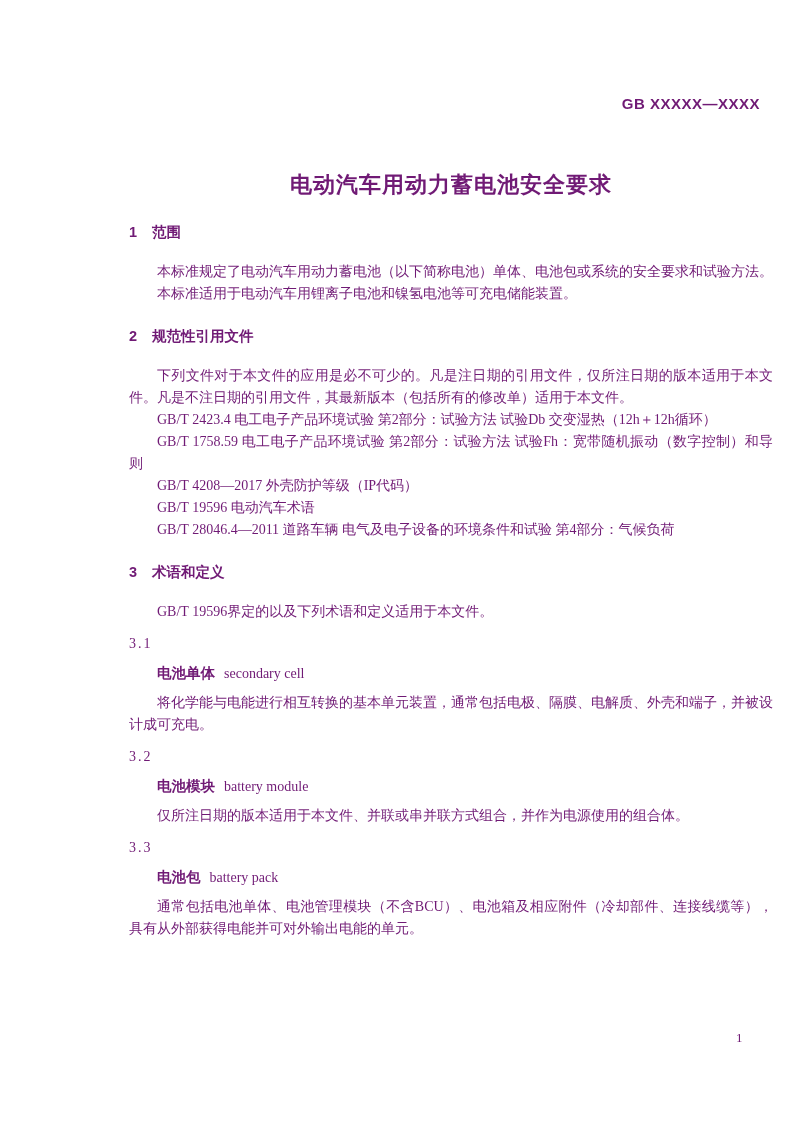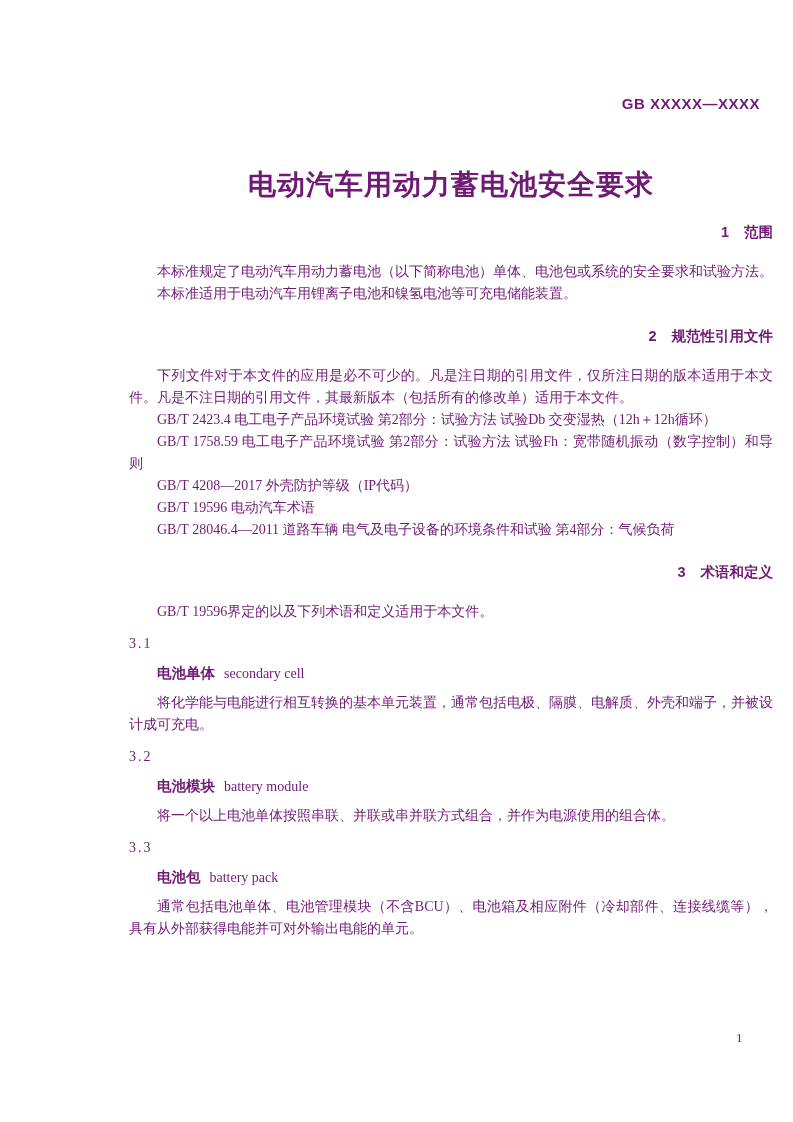--- a/index.html
+++ b/index.html
@@ -28,31 +28,30 @@
     position: absolute;
     left: 90px;
     top: 0;
     width: 644px;
   }
   .doc-title {
     margin: 171px 0 24px 0;
     text-align: center;
     font-family: "Liberation Sans", "DejaVu Sans", sans-serif;
     font-weight: bold;
-    font-size: 28px;
+    font-size: 22px;
     line-height: 27px;
     letter-spacing: 1px;
   }
   .clause-heading {
     margin: 21px 0 19px 0;
     font-family: "Liberation Sans", "DejaVu Sans", sans-serif;
     font-weight: bold;
     font-size: 14.5px;
     line-height: 20px;
-    text-align: right;
   }
   .clause-heading .clause-number { margin-right: 15px; }
   .para, .term-number, .term-line { margin: 0; }
   .para {
     text-indent: 2em;
     line-height: 22px;
     text-align: justify;
   }
   .term-number {
     margin-top: 10px;
@@ -99,21 +98,21 @@
         <p class="para ref-item">GB/T 4208—2017 外壳防护等级（IP代码）</p>
         <p class="para ref-item">GB/T 19596 电动汽车术语</p>
         <p class="para ref-item">GB/T 28046.4—2011 道路车辆 电气及电子设备的环境条件和试验 第4部分：气候负荷</p>
         <div class="clause-heading"><span class="clause-number">3</span><span class="clause-title">术语和定义</span></div>
         <p class="para">GB/T 19596界定的以及下列术语和定义适用于本文件。</p>
         <p class="term-number">3.1</p>
         <p class="term-line"><span class="term-zh">电池单体</span><span class="term-en">secondary cell</span></p>
         <p class="para">将化学能与电能进行相互转换的基本单元装置，通常包括电极、隔膜、电解质、外壳和端子，并被设计成可充电。</p>
         <p class="term-number">3.2</p>
         <p class="term-line"><span class="term-zh">电池模块</span><span class="term-en">battery module</span></p>
-        <p class="para">将一个以上电池单体按照串联、并联或串并联方式组合，并作为电源使用的组合体。</p>
+        <p class="para">仅所注日期的版本适用于本文件、并联或串并联方式组合，并作为电源使用的组合体。</p>
         <p class="term-number">3.3</p>
         <p class="term-line"><span class="term-zh">电池包</span><span class="term-en">battery pack</span></p>
         <p class="para">通常包括电池单体、电池管理模块（不含BCU）、电池箱及相应附件（冷却部件、连接线缆等），具有从外部获得电能并可对外输出电能的单元。</p>
       </main>
   </div>
 
   <div class="page-number">1</div>
 </div>
 
 </body></html>

